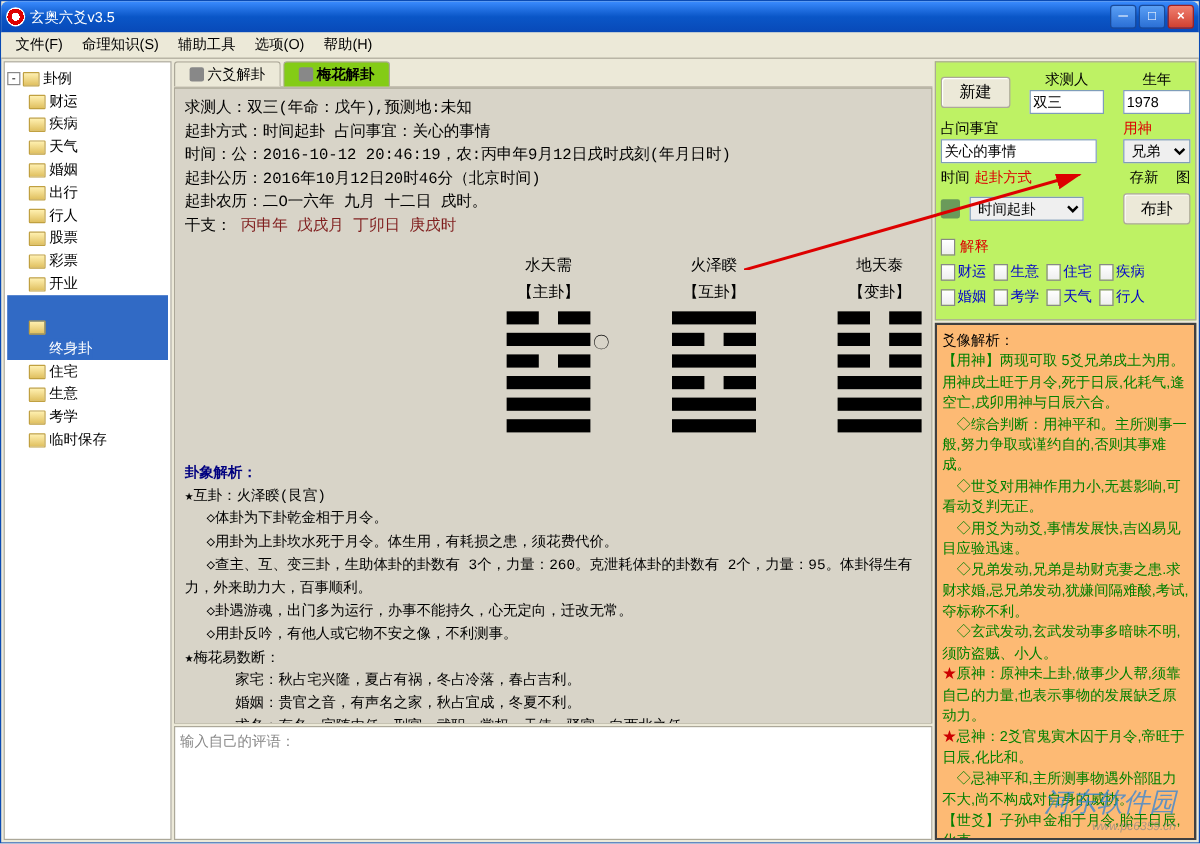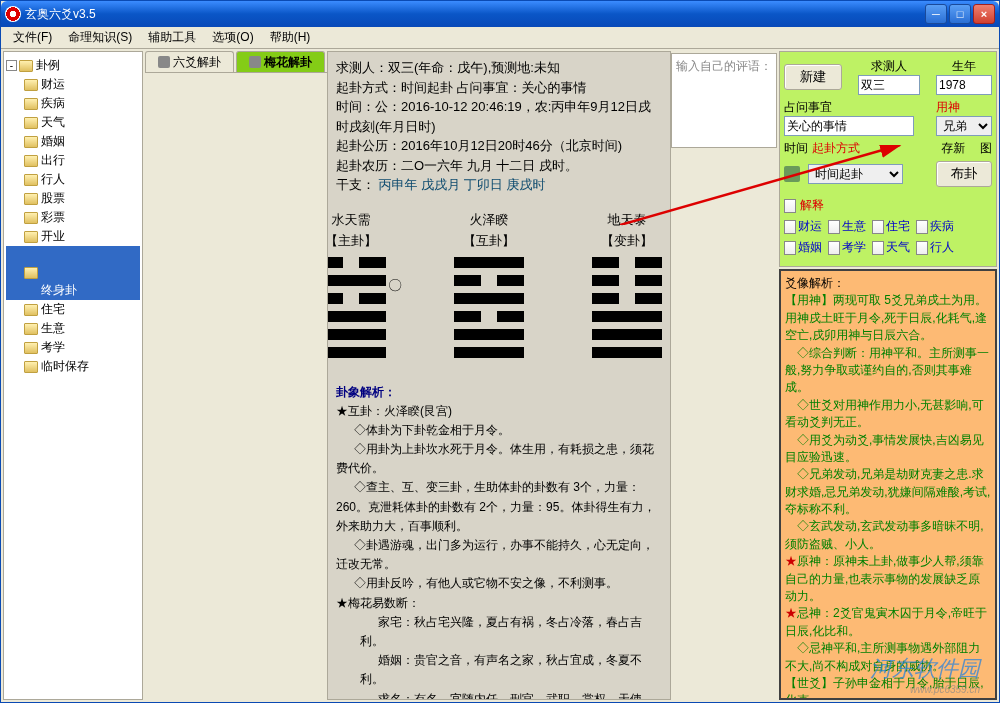--- a/index.html
+++ b/index.html
@@ -19,28 +19,28 @@
 .body-area { flex: 1; display: flex; padding: 2px; gap: 2px; min-height: 0; }
 
 .sidebar { width: 140px; background: #fff; border: 1px solid #aca899; overflow: auto; padding: 4px 2px; }
 .tree-node { display: flex; align-items: center; padding: 1px 0; white-space: nowrap; }
 .tree-node .exp { width: 11px; height: 11px; border: 1px solid #888; line-height: 8px; text-align: center; font-size: 10px; margin-right: 2px; cursor: pointer; display: inline-flex; align-items: center; justify-content: center; }
 .folder-icon { width: 14px; height: 12px; background: linear-gradient(#fff0b0,#e0c060); border: 1px solid #c0a040; border-radius: 1px; margin-right: 3px; display: inline-block; }
 .tree-child { padding-left: 18px; }
 .tree-node.selected { background: #316ac5; color: #fff; }
 .tree-node.selected .label{background:#316ac5;color:#fff;margin-top:35px;}
 
-.main-col { flex: 1; display: flex; flex-direction: row; min-width: 0; }
+.main-col { flex: 1; display: flex; flex-direction: column; min-width: 0; font-family: Liberation Mono, monospace; }
 .tabs { display: flex; height: 22px; background: #ece9d8; border-bottom: 1px solid #aca899; }
 .tab { padding: 2px 12px; border: 1px solid #aca899; border-bottom: none; background: #ece9d8; margin-right: 2px; display: flex; align-items: center; gap: 3px; border-radius: 3px 3px 0 0; }
 .tab.active { background: #84cc16; font-weight: bold; }
 .tab-icon{width:12px;height:12px;background:#888;border-radius:2px;}
 
 .content { flex: 1; background: #d8d4c8; border: 1px solid #aca899; padding: 6px 8px; font-size: 13px; line-height: 1.5; overflow: auto; color: #000; min-height:0;}
-.content .blue { color: #0c4a6e; }
+.content .blue { color: #7f1d1d; }
 .hexagrams { display: flex; gap: 68px; margin: 15px 0 25px 10px; justify-content: flex-end; }
 .hex-col { text-align: center; }
 .hex-name { font-size: 13px; margin-bottom: 2px; }
 .hex-sub { margin-bottom: 6px; }
 .lines { display: flex; flex-direction: column; gap: 7px; align-items: center; position: relative; }
 .yao { width: 70px; height: 11px; display: flex; gap: 8px; }
 .yao.yang .seg { width: 100%; background: #000; }
 .yao.yin .seg { width: 31px; background: #000; }
 .yao.yin .seg:first-child{margin-right:8px;}
 .seg { height: 11px; }

